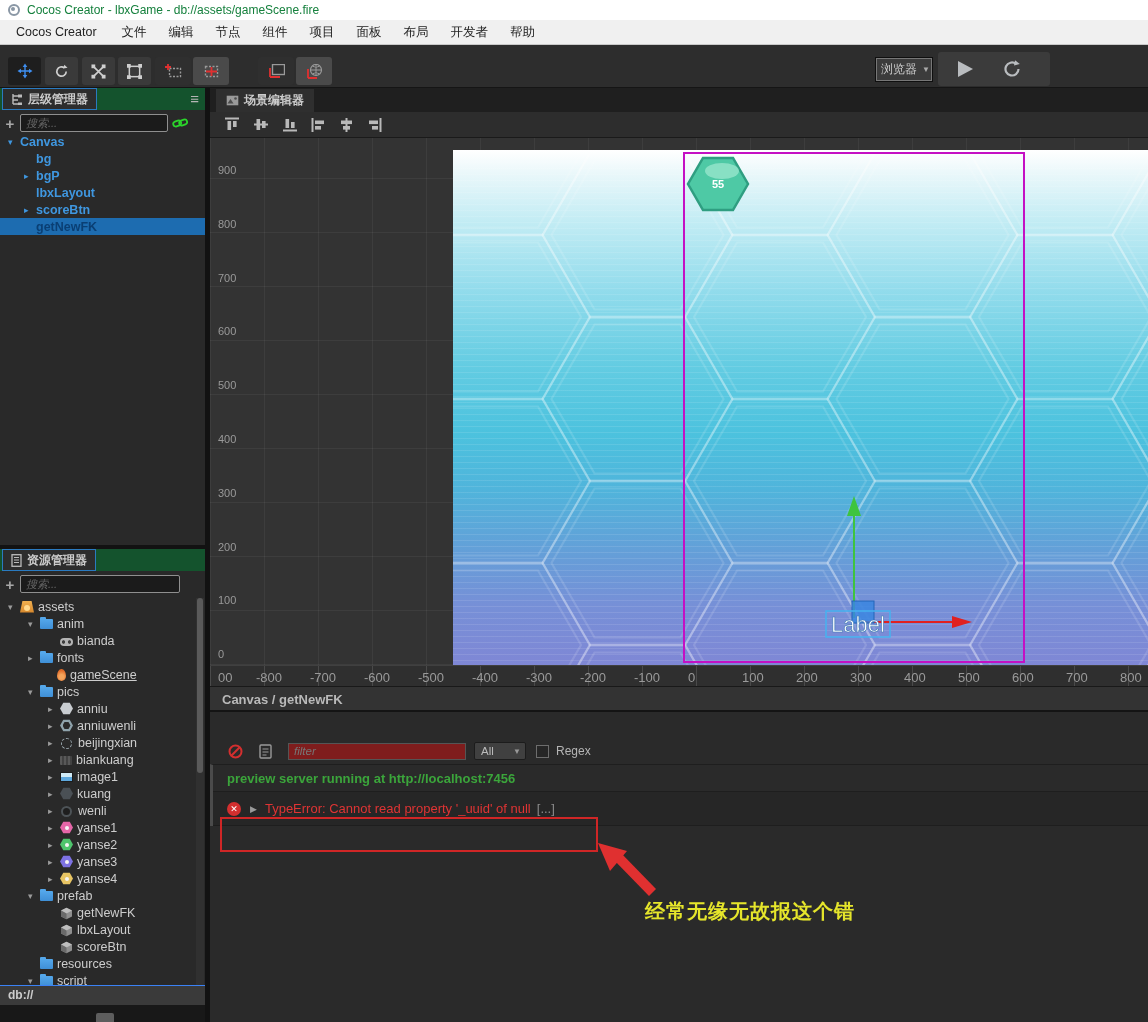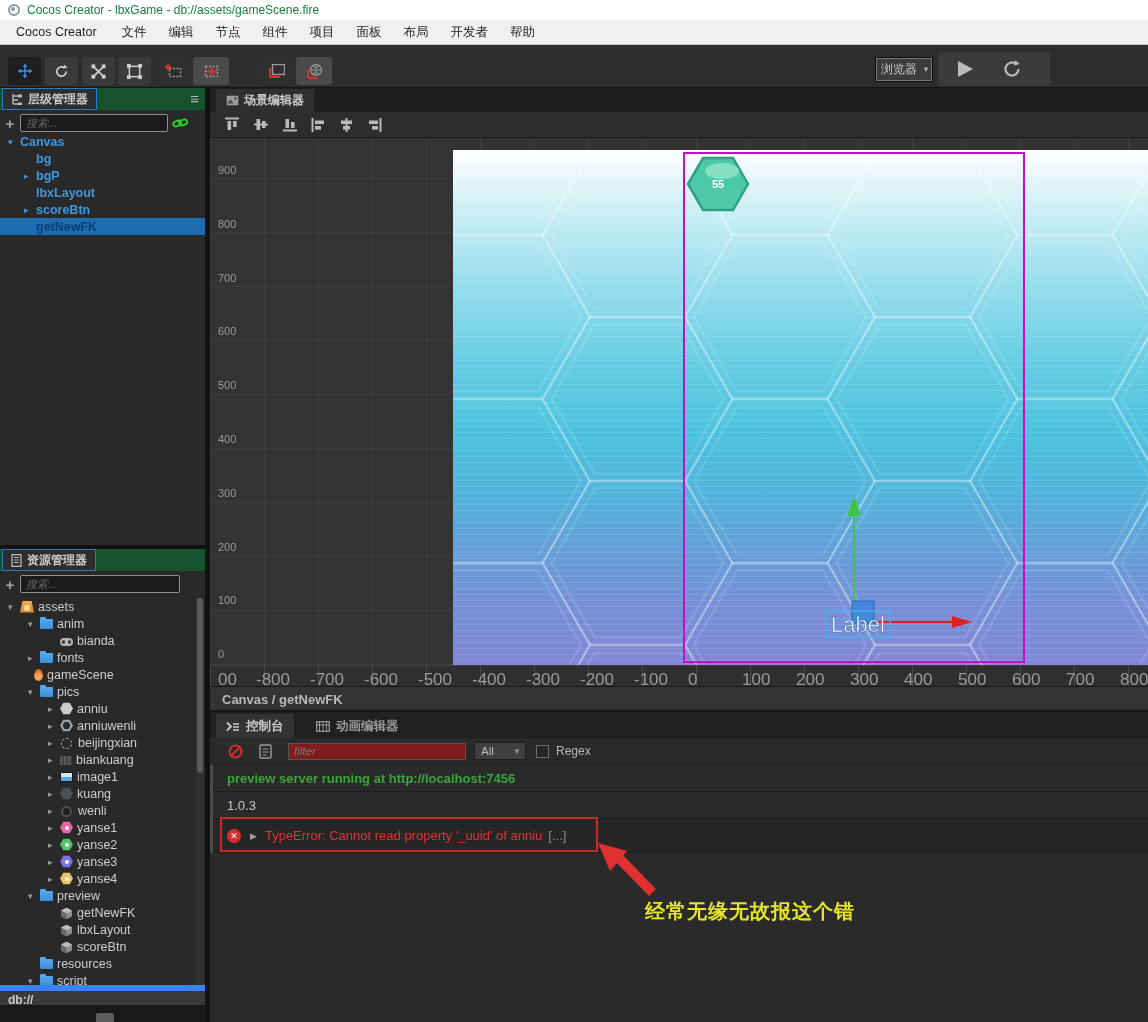--- a/index.html
+++ b/index.html
@@ -56,42 +56,42 @@
      radial-gradient(circle at 73% 50%,#3f3f3f 1.4px,transparent 2px),#b4b4b4}
   .ic.hex{width:13px;height:13px;clip-path:polygon(25% 5%,75% 5%,100% 50%,75% 95%,25% 95%,0 50%)}
   .ic.hexin::after{content:"";position:absolute;left:2.5px;top:2.5px;width:8px;height:8px;background:#292929;clip-path:polygon(25% 5%,75% 5%,100% 50%,75% 95%,25% 95%,0 50%)}
   .ic.hexdot::after{content:"";position:absolute;left:4.5px;top:4.5px;width:4px;height:4px;background:#f4f4f4;border-radius:50%}
   .ic.dash{width:11px;height:11px;margin:1px 6px 0 1px;border:1px dashed #97a4ab;border-radius:50%}
   .ic.tex{width:12px;height:9px;margin-top:2px;border-radius:1px;opacity:.55;background:repeating-linear-gradient(90deg,#808080 0 2px,#565656 2px 4px)}
   .ic.img{width:13px;height:10px;margin-top:1px;border:1px solid #1c1c1c;background:linear-gradient(180deg,#cfeaf6 0 45%,#5ea8dd 45%)}
   .ic.ring{width:11px;height:11px;margin:1px 6px 0 1px;border-radius:50%;background:#1e1e1e;border:2px solid #4d5357}
   #asset-scrollbar{left:196px;top:598px;width:8px;height:387px;background:#303030}
   #asset-thumb{left:197px;top:598px;width:6px;height:175px;background:#5a5a5a;border-radius:3px}
-  #db-bar{left:0;top:985px;width:205px;height:20px;background:#3a3a3a;border-top:6px solid #3b82f6;color:#ccc;font-size:12px;font-weight:bold;line-height:19px;padding-left:8px}
+  #db-bar{left:0;top:985px;width:205px;height:20px;background:#3a3a3a;border-top:1px solid #3b82f6;color:#ccc;font-size:12px;font-weight:bold;line-height:19px;padding-left:8px}
   #bottom-strip{left:0;top:1005px;width:207px;height:17px;background:#181818}
   #bottom-frag{left:96px;top:1013px;width:18px;height:9px;background:#6f6f6f;border-radius:2px 2px 0 0;opacity:.8}
   
   .vgap{left:205px;top:88px;width:5px;height:934px;background:#121212}
   .hgap1{left:0;top:545px;width:205px;height:4px;background:#121212}
   
   #scene-tabbar{left:210px;top:88px;width:938px;height:24px;background:#1f1f1f}
   #scene-tab{position:absolute;left:6px;top:1px;height:23px;background:#2f2f2f;display:flex;align-items:center;padding:0 10px;font-size:12px;color:#ccc;font-weight:bold}
   #align-bar{left:210px;top:112px;width:938px;height:26px;background:#2d2d2d;border-bottom:1px solid #1a1a1a;display:flex;align-items:center;gap:13px;padding-left:14px}
   #viewport{left:210px;top:138px;width:938px;height:527px;background:
      repeating-linear-gradient(90deg,rgba(255,255,255,.05) 0 1px,transparent 1px 54px),
      repeating-linear-gradient(0deg,rgba(255,255,255,.05) 0 1px,transparent 1px 54px),#333;overflow:hidden}
   #scenebg{position:absolute;left:243px;top:12px;width:695px;height:515px;background:
      repeating-linear-gradient(180deg,rgba(255,255,255,.10) 0 1px,rgba(255,255,255,0) 1px 6px),
      linear-gradient(180deg,#ffffff 0%,#e8f7fa 5%,#c2ecf4 14%,#93dcec 27%,#63cce2 42%,#4cc2de 55%,#50b4db 66%,#649fd8 78%,#7690d7 88%,#7f87d5 100%)}
   #canvas-border{position:absolute;left:473px;top:14px;width:342px;height:511px;border:2px solid #c410c4}
   #scenesvg{position:absolute;left:0;top:0;pointer-events:none}
   .vr-label{position:absolute;left:8px;width:34px;font-size:11px;color:#9a9a9a}
   #hruler{left:210px;top:665px;width:938px;height:21px;background:
      repeating-linear-gradient(90deg,#4a4a4a 0 1px,transparent 1px 54px),#2f2f2f;border-top:1px solid #404040}
-  .hr-label{position:absolute;top:4px;font-size:17px;color:#9a9a9a}
+  .hr-label{position:absolute;top:4px;font-size:13px;color:#9a9a9a}
   #breadcrumb-bar{left:210px;top:686px;width:938px;height:26px;background:#333;border-top:1px solid #191919;border-bottom:2px solid #141414}
   #breadcrumb{padding:5px 0 0 12px;font-size:13px;font-weight:bold;color:#b9b9b9}
   
   #console-panel{left:210px;top:712px;width:938px;height:310px;background:#2a2a2a}
   #console-tabbar{position:absolute;left:0;top:0;width:100%;height:26px;background:#202020}
   .ctab{position:absolute;top:2px;height:24px;display:flex;align-items:center;gap:6px;padding:0 10px;font-size:12.5px;font-weight:bold}
   #console-tab{left:6px;background:#333;color:#ccc}
   #anim-tab{left:96px;color:#989898}
   #console-toolbar{position:absolute;left:0;top:26px;width:100%;height:26px;display:flex;align-items:center}
   #clear-icon{margin-left:18px}
@@ -280,21 +280,21 @@
       <div class="trow" style="padding-left: 48px;">
         <span class="arr"></span>
         <span class="ic anim"></span>
         <span>bianda</span>
       </div>
       <div class="trow" style="padding-left: 28px;">
         <span class="arr">▸</span>
         <span class="ic folder"></span>
         <span>fonts</span>
       </div>
-      <div class="trow" style="padding-left: 20px;">
+      <div class="trow" style="padding-left: 43px; text-decoration: underline;">
         <span class="arr"></span>
         <span class="ic fire"></span>
         <span>gameScene</span>
       </div>
       <div class="trow" style="padding-left: 28px;">
         <span class="arr">▾</span>
         <span class="ic folder"></span>
         <span>pics</span>
       </div>
       <div class="trow" style="padding-left: 48px;">
@@ -348,21 +348,21 @@
         <span>yanse3</span>
       </div>
       <div class="trow" style="padding-left: 48px;">
         <span class="arr">▸</span>
         <span class="ic hex hexdot" style="background: rgb(232, 197, 100);"></span>
         <span>yanse4</span>
       </div>
       <div class="trow" style="padding-left: 28px;">
         <span class="arr">▾</span>
         <span class="ic folder"></span>
-        <span>preview</span>
+        <span>prefab</span>
       </div>
       <div class="trow" style="padding-left: 48px;">
         <span class="arr"></span>
         <span class="ic">
           <svg width="13" height="13" viewBox="0 0 13 13">
             <path d="M6.5 .8 12 3.6v5.8L6.5 12.2 1 9.4V3.6Z" fill="#8f8f8f"></path>
             <path d="M6.5 .8 12 3.6 6.5 6.4 1 3.6Z" fill="#bdbdbd"></path>
             <path d="M6.5 6.4v5.8L1 9.4V3.6Z" fill="#6a6a6a"></path>
           </svg>
         </span>
@@ -564,36 +564,20 @@
     <span class="hr-label" style="left: 748px;">500</span>
     <span class="hr-label" style="left: 802px;">600</span>
     <span class="hr-label" style="left: 856px;">700</span>
     <span class="hr-label" style="left: 910px;">800</span>
   </div>
 <div class="abs" id="breadcrumb-bar">
   <div id="breadcrumb">Canvas / getNewFK</div>
 </div>
 
 <div class="abs" id="console-panel">
-  <div id="console-tabbar">
-    <div class="ctab" id="console-tab">
-      <svg width="14" height="11" viewBox="0 0 14 11">
-          <path d="M1 1.5 5 5.5 1 9.5" fill="none" stroke="#ccc" stroke-width="1.8"></path>
-          <path d="M7 3h6M7 6h6M7 9h6" stroke="#ccc" stroke-width="1.6"></path>
-        </svg>
-      <span>控制台</span>
-    </div>
-    <div class="ctab" id="anim-tab">
-      <svg width="14" height="11" viewBox="0 0 14 11">
-          <rect x="0.7" y="0.7" width="12.6" height="9.6" fill="none" stroke="#989898" stroke-width="1.3"></rect>
-          <path d="M3.5 1v9M7 1v9M10.5 1v9M1 4h12" stroke="#989898" stroke-width="1"></path>
-        </svg>
-      <span>动画编辑器</span>
-    </div>
-  </div>
   <div id="console-toolbar">
     <svg id="clear-icon" width="15" height="15" viewBox="0 0 15 15">
         <circle cx="7.5" cy="7.5" r="6" fill="none" stroke="#d32f2f" stroke-width="2"></circle>
         <path d="M3.3 11.7 11.7 3.3" stroke="#d32f2f" stroke-width="2"></path>
       </svg>
     <svg id="export-icon" width="13" height="15" viewBox="0 0 13 15">
         <rect x="1" y="1" width="11" height="13" rx="1" fill="none" stroke="#9a9a9a" stroke-width="1.4"></rect>
         <path d="M3.5 5h6M3.5 8h6M3.5 11h4" stroke="#9a9a9a" stroke-width="1.1"></path>
       </svg>
     <input id="filter-input" placeholder="filter" style="">
@@ -601,27 +585,24 @@
       <span>All</span>
       <span class="caret">▼</span>
     </div>
     <span id="regex-check"></span>
     <span id="regex-label">Regex</span>
   </div>
   <div id="log-list">
       <div class="logrow info">
         <span>preview server running at http://localhost:7456</span>
       </div>
-      <div class="logrow plain">
-        <span>1.0.3</span>
-      </div>
       <div class="logrow error">
         <span class="err-ic">✕</span>
         <span class="err-caret">▶</span>
-        <span>TypeError: Cannot read property '_uuid' of anniu</span>
+        <span>TypeError: Cannot read property '_uuid' of null</span>
         <span class="err-suffix">[...]</span>
       </div>
     </div>
   <div id="err-annot-box"></div>
   <svg id="annot-svg" width="938" height="310">
     <polygon points="403,147 439,184 446,177 410,140" fill="#e03030"></polygon>
     <polygon points="388,131 417,139 400,159" fill="#e03030"></polygon>
   </svg>
   <div id="annot-text">经常无缘无故报这个错</div>
 </div>

